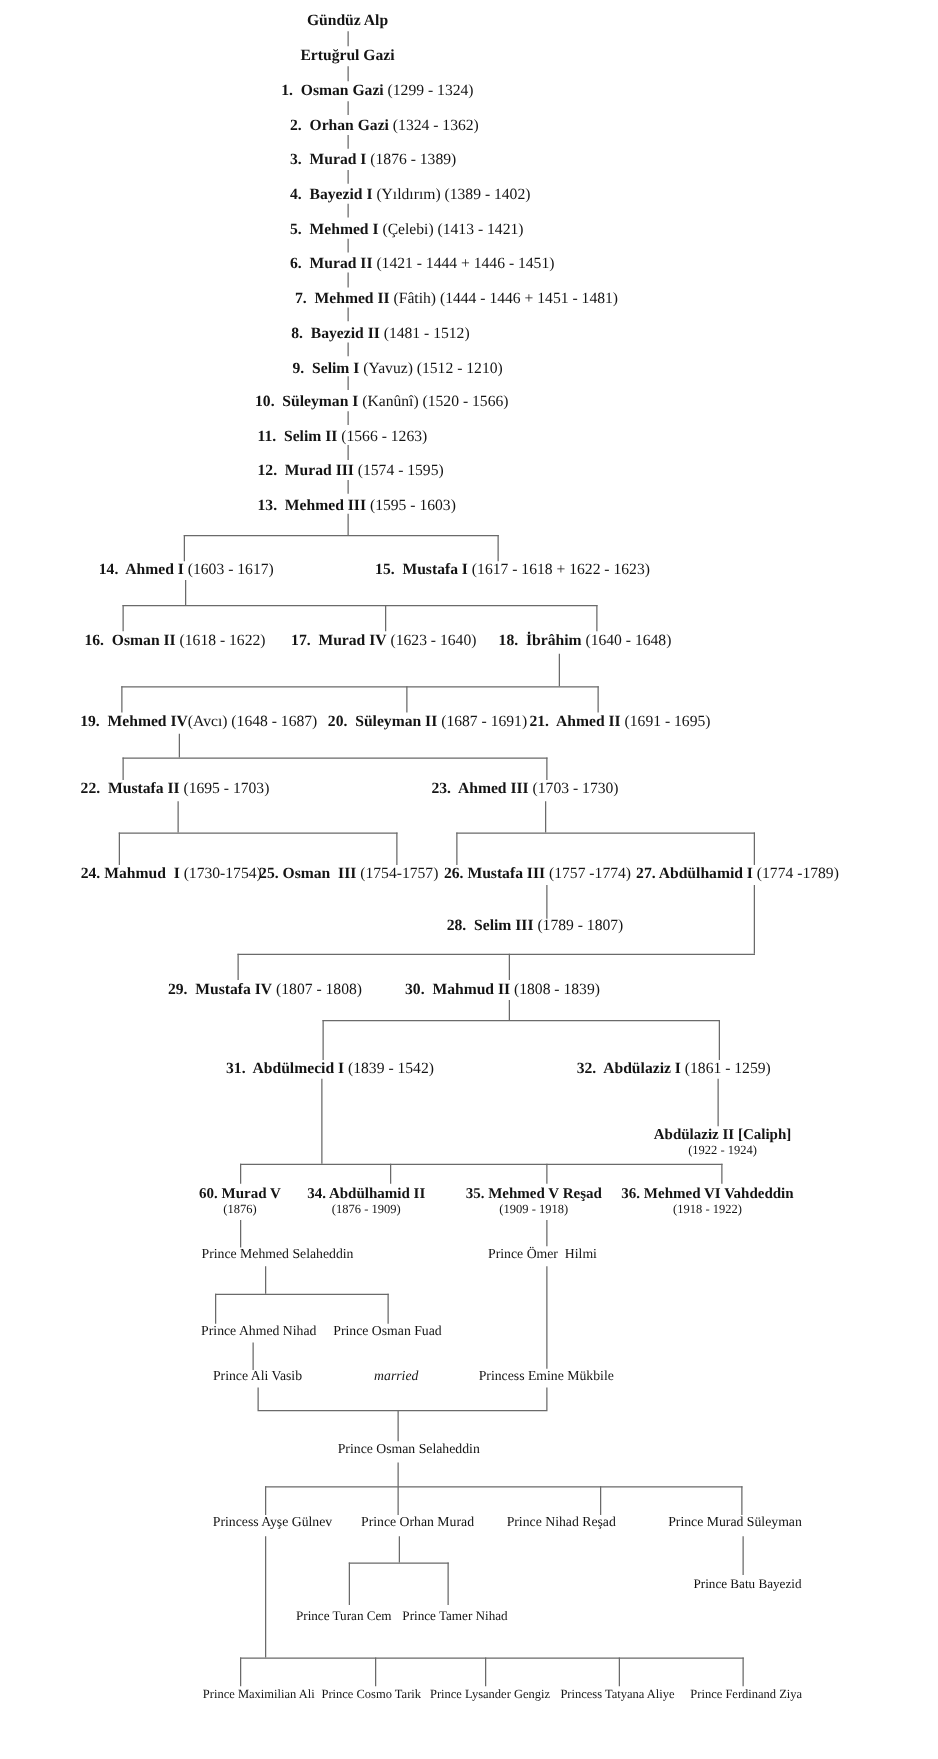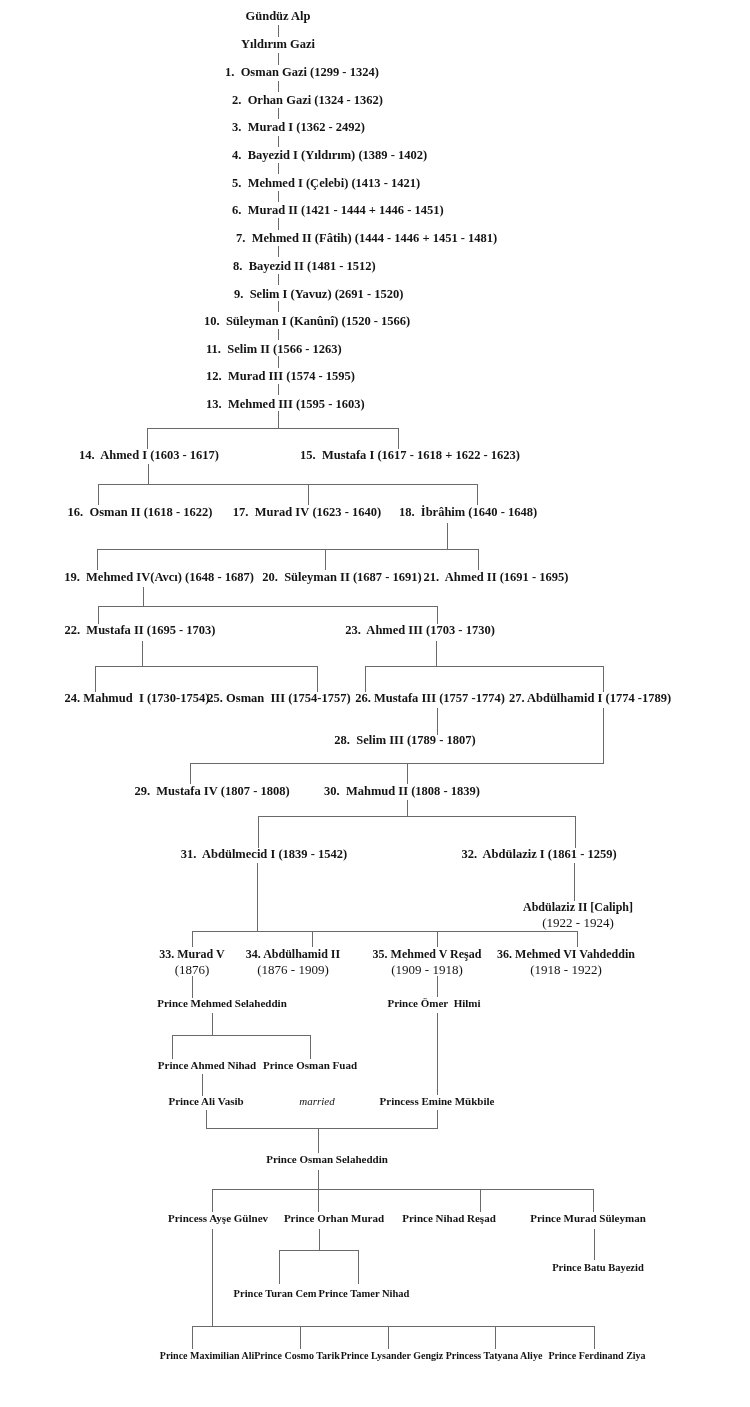--- a/index.html
+++ b/index.html
@@ -1,27 +1,27 @@
 <!DOCTYPE html>
 <html><head>
 <meta charset="utf-8">
 <style>
   html,body{margin:0;padding:0;background:#fff;}
   .stage{position:relative;width:750px;height:1407px;background:#ffffff;overflow:hidden;
          font-family:"Liberation Serif","DejaVu Serif",serif;color:#141414;padding-left:47px;}
   .nd{position:absolute;white-space:nowrap;font-size:12.5px;line-height:1.08;}
   .c{transform:translateX(-50%);text-align:center;}
   .nb{font-weight:bold;}
-  .nr{font-weight:bold;text-align:right;}
+  .nr{font-weight:normal;text-align:right;}
   .mid{font-size:12px;}
   .small{font-size:11px;}
   .t105{font-size:10.5px;}
   .tiny{font-size:10px;}
   .it{font-style:italic;}
-  .sub{font-size:13px;font-weight:normal;text-align:center;margin-top:2px;}
+  .sub{font-size:10px;font-weight:normal;text-align:center;margin-top:2px;}
   .hl,.vl{position:absolute;background:#6a6a6a;}
   .hl{height:1px;}
   .vl{width:1px;}
 </style>
 </head>
 <body>
 
 <div class="stage">
 
   <i class="vl" style="left:278px;top:25px;height:12px"></i>
@@ -122,31 +122,31 @@
   <i class="vl" style="left:594px;top:1229px;height:31px"></i>
 
   <i class="hl" style="left:192px;top:1326px;width:403px"></i>
   <i class="vl" style="left:192px;top:1326px;height:23px"></i>
   <i class="vl" style="left:300px;top:1326px;height:23px"></i>
   <i class="vl" style="left:388px;top:1326px;height:23px"></i>
   <i class="vl" style="left:495px;top:1326px;height:23px"></i>
   <i class="vl" style="left:594px;top:1326px;height:23px"></i>
 
   <div class="nd c" style="left:278px;top:10px"><span class="nb">Gündüz Alp</span></div>
-  <div class="nd c" style="left:278px;top:38px"><span class="nb">Yıldırım Gazi</span></div>
+  <div class="nd c" style="left:278px;top:38px"><span class="nb">Ertuğrul Gazi</span></div>
 
   <div class="nd" style="left:225px;top:66px"><span class="nb">1.&nbsp; Osman Gazi</span> <span class="nr">(1299  - 1324)</span></div>
   <div class="nd" style="left:232px;top:94px"><span class="nb">2.&nbsp; Orhan Gazi</span> <span class="nr">(1324 - 1362)</span></div>
-  <div class="nd" style="left:232px;top:121px"><span class="nb">3.&nbsp; Murad I</span> <span class="nr">(1362 - 2492)</span></div>
+  <div class="nd" style="left:232px;top:121px"><span class="nb">3.&nbsp; Murad I</span> <span class="nr">(1876 - 1389)</span></div>
   <div class="nd" style="left:232px;top:149px"><span class="nb">4.&nbsp; Bayezid I</span> <span class="nr">(Yıldırım)  (1389 - 1402)</span></div>
   <div class="nd" style="left:232px;top:177px"><span class="nb">5.&nbsp; Mehmed I</span> <span class="nr">(Çelebi)  (1413 - 1421)</span></div>
   <div class="nd" style="left:232px;top:204px"><span class="nb">6.&nbsp; Murad II</span> <span class="nr">(1421 - 1444 + 1446 - 1451)</span></div>
   <div class="nd" style="left:236px;top:232px"><span class="nb">7.&nbsp; Mehmed II</span> <span class="nr">(Fâtih) (1444 - 1446 + 1451 - 1481)</span></div>
   <div class="nd" style="left:233px;top:260px"><span class="nb">8.&nbsp; Bayezid II</span> <span class="nr">(1481 - 1512)</span></div>
-  <div class="nd" style="left:234px;top:288px"><span class="nb">9.&nbsp; Selim I</span> <span class="nr">(Yavuz)  (2691 - 1520)</span></div>
+  <div class="nd" style="left:234px;top:288px"><span class="nb">9.&nbsp; Selim I</span> <span class="nr">(Yavuz)  (1512 - 1210)</span></div>
   <div class="nd" style="left:204px;top:315px"><span class="nb">10.&nbsp; Süleyman I</span> <span class="nr">(Kanûnî)  (1520  - 1566)</span></div>
   <div class="nd" style="left:206px;top:343px"><span class="nb">11.&nbsp; Selim II</span> <span class="nr">(1566 - 1263)</span></div>
   <div class="nd" style="left:206px;top:370px"><span class="nb">12.&nbsp; Murad III</span> <span class="nr">(1574 - 1595)</span></div>
   <div class="nd" style="left:206px;top:398px"><span class="nb">13.&nbsp; Mehmed III</span> <span class="nr">(1595 - 1603)</span></div>
 
   <div class="nd c" style="left:149px;top:449px"><span class="nb">14.&nbsp; Ahmed I</span> <span class="nr">(1603 - 1617)</span></div>
   <div class="nd c" style="left:410px;top:449px"><span class="nb">15.&nbsp; Mustafa I</span> <span class="nr">(1617 - 1618 + 1622 - 1623)</span></div>
 
   <div class="nd c" style="left:140px;top:506px"><span class="nb">16.&nbsp; Osman II</span> <span class="nr">(1618 - 1622)</span></div>
   <div class="nd c" style="left:307px;top:506px"><span class="nb">17.&nbsp; Murad IV</span> <span class="nr">(1623 - 1640)</span></div>
@@ -157,31 +157,31 @@
   <div class="nd c" style="left:496px;top:571px"><span class="nb">21.&nbsp; Ahmed II</span> <span class="nr">(1691 - 1695)</span></div>
 
   <div class="nd c" style="left:140px;top:624px"><span class="nb">22.&nbsp; Mustafa II</span> <span class="nr">(1695 - 1703)</span></div>
   <div class="nd c" style="left:420px;top:624px"><span class="nb">23.&nbsp; Ahmed III</span> <span class="nr">(1703 - 1730)</span></div>
 
   <div class="nd c" style="left:137px;top:692px"><span class="nb">24. Mahmud&nbsp; I</span> <span class="nr">(1730-1754)</span></div>
   <div class="nd c" style="left:279px;top:692px"><span class="nb">25. Osman&nbsp; III</span> <span class="nr">(1754-1757)</span></div>
   <div class="nd c" style="left:430px;top:692px"><span class="nb">26. Mustafa III</span> <span class="nr">(1757 -1774)</span></div>
   <div class="nd c" style="left:590px;top:692px"><span class="nb">27. Abdülhamid I</span> <span class="nr">(1774 -1789)</span></div>
 
-  <div class="nd c" style="left:405px;top:734px"><span class="nb">28.&nbsp; Selim III</span> <span class="nr">(1789 - 1807)</span></div>
+  <div class="nd c" style="left:428px;top:734px"><span class="nb">28.&nbsp; Selim III</span> <span class="nr">(1789 - 1807)</span></div>
 
   <div class="nd c" style="left:212px;top:785px"><span class="nb">29.&nbsp; Mustafa IV</span> <span class="nr">(1807 - 1808)</span></div>
   <div class="nd c" style="left:402px;top:785px"><span class="nb">30.&nbsp; Mahmud II</span> <span class="nr">(1808 - 1839)</span></div>
 
   <div class="nd c" style="left:264px;top:848px"><span class="nb">31.&nbsp; Abdülmecid I</span> <span class="nr">(1839 - 1542)</span></div>
   <div class="nd c" style="left:539px;top:848px"><span class="nb">32.&nbsp; Abdülaziz I</span> <span class="nr">(1861 - 1259)</span></div>
 
   <div class="nd c mid" style="left:578px;top:901px"><span class="nb">Abdülaziz II [Caliph]</span><div class="sub">(1922 - 1924)</div></div>
 
-  <div class="nd c mid" style="left:192px;top:948px"><span class="nb">33. Murad V</span><div class="sub">(1876)</div></div>
+  <div class="nd c mid" style="left:192px;top:948px"><span class="nb">60. Murad V</span><div class="sub">(1876)</div></div>
   <div class="nd c mid" style="left:293px;top:948px"><span class="nb">34. Abdülhamid II</span><div class="sub">(1876 - 1909)</div></div>
   <div class="nd c mid" style="left:427px;top:948px"><span class="nb">35. Mehmed V Reşad</span><div class="sub">(1909 - 1918)</div></div>
   <div class="nd c mid" style="left:566px;top:948px"><span class="nb">36. Mehmed VI Vahdeddin</span><div class="sub">(1918 - 1922)</div></div>
 
   <div class="nd c small" style="left:222px;top:998px"><span class="nr">Prince Mehmed Selaheddin</span></div>
   <div class="nd c small" style="left:434px;top:998px"><span class="nr">Prince Ömer&nbsp; Hilmi</span></div>
 
   <div class="nd c small" style="left:207px;top:1060px"><span class="nr">Prince Ahmed Nihad</span></div>
   <div class="nd c small" style="left:310px;top:1060px"><span class="nr">Prince Osman Fuad</span></div>
 

